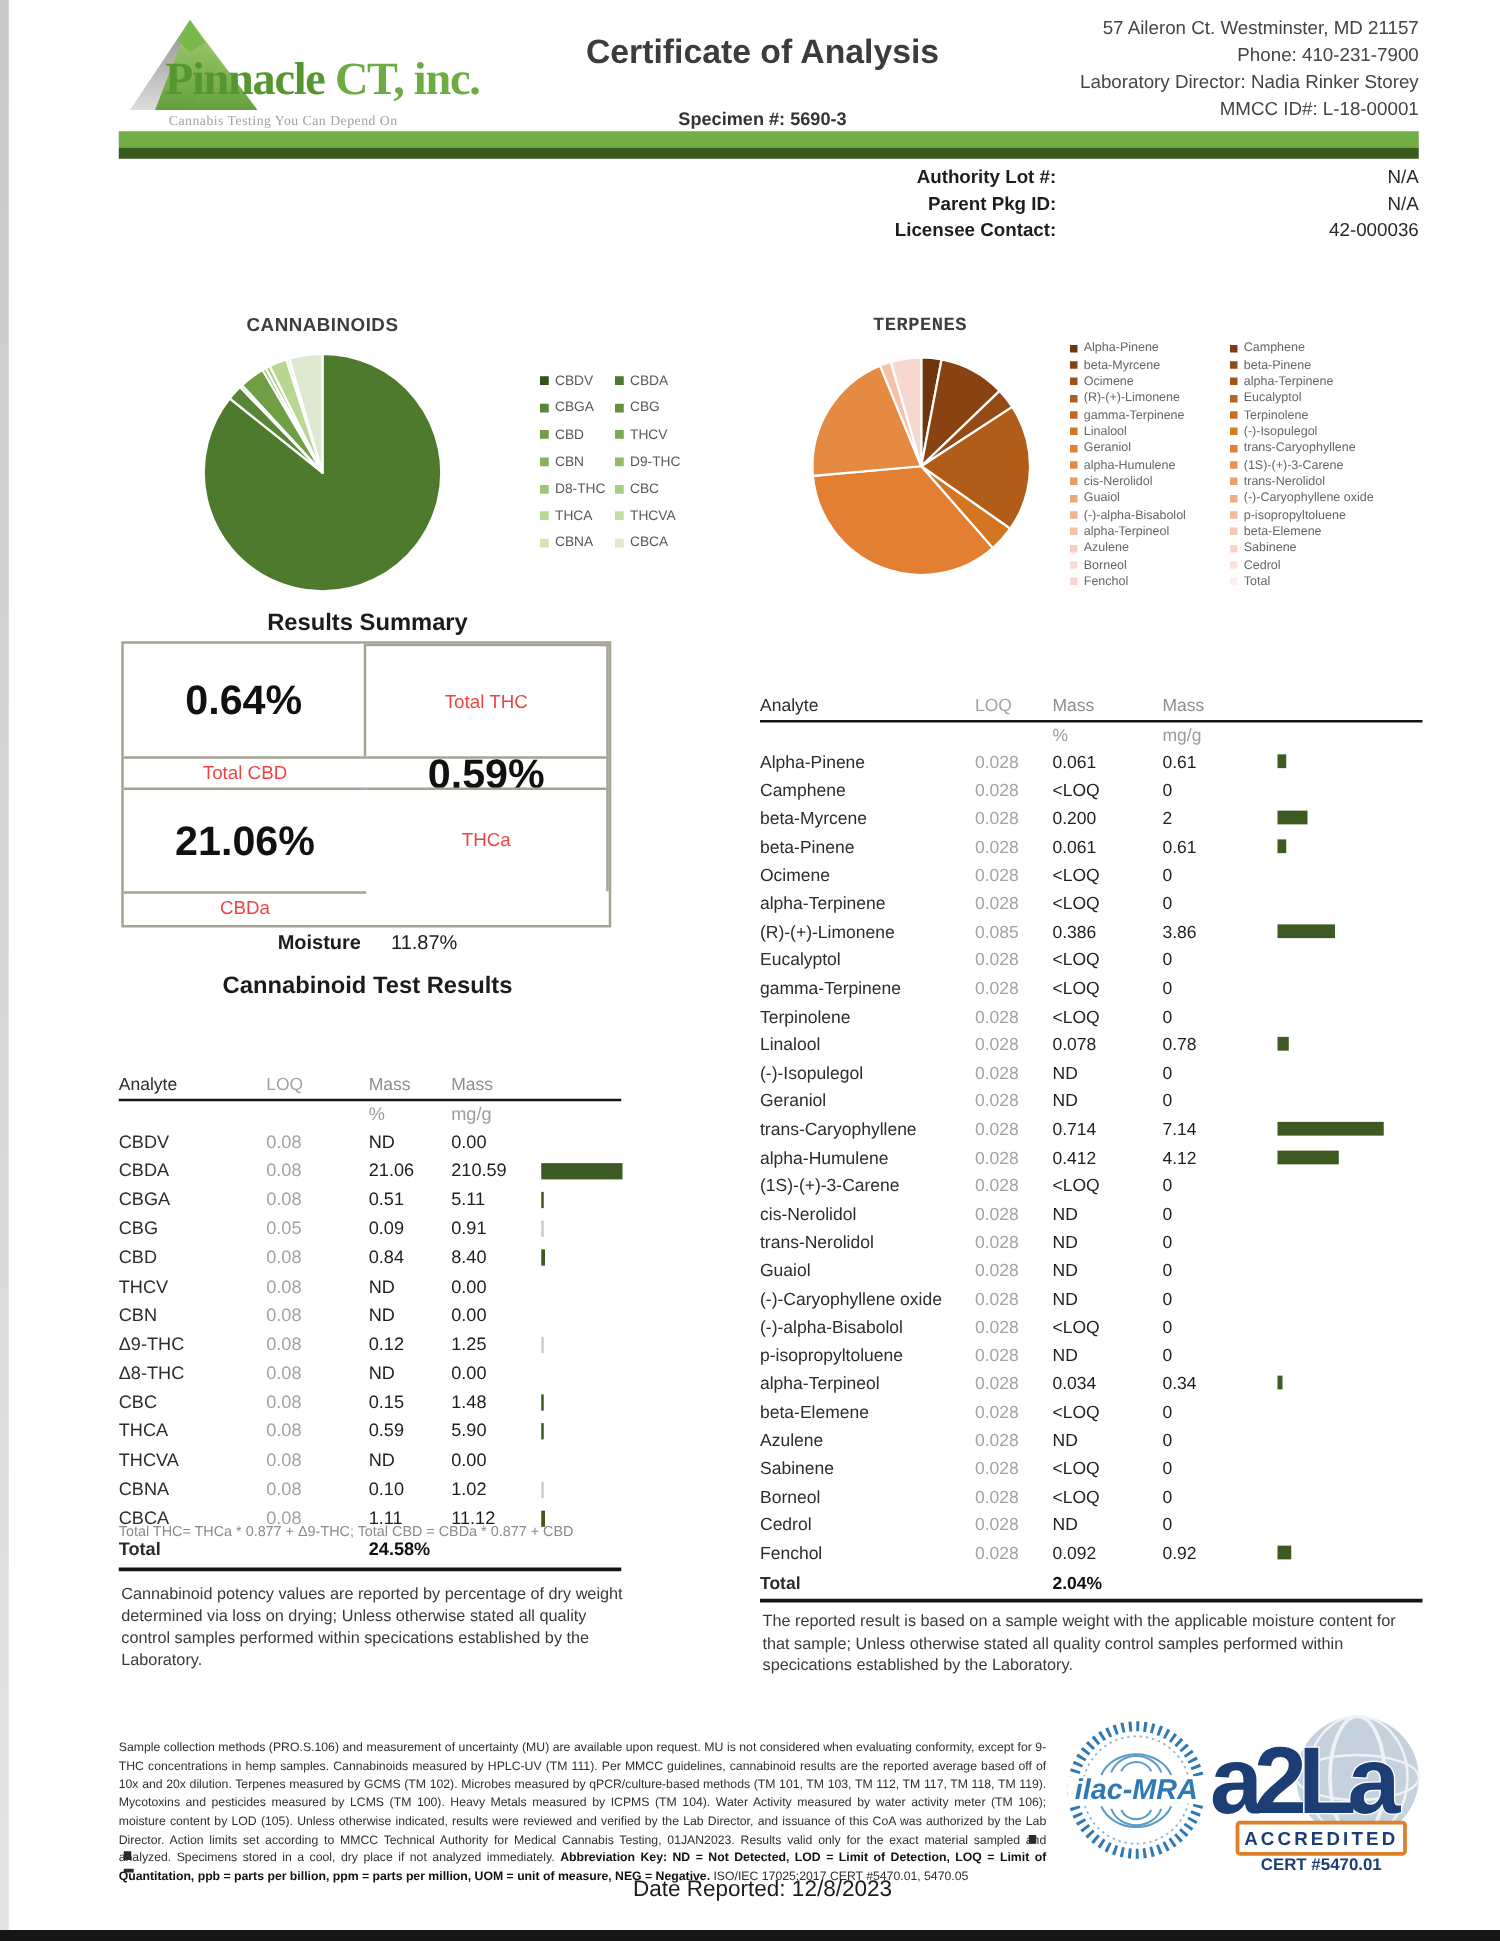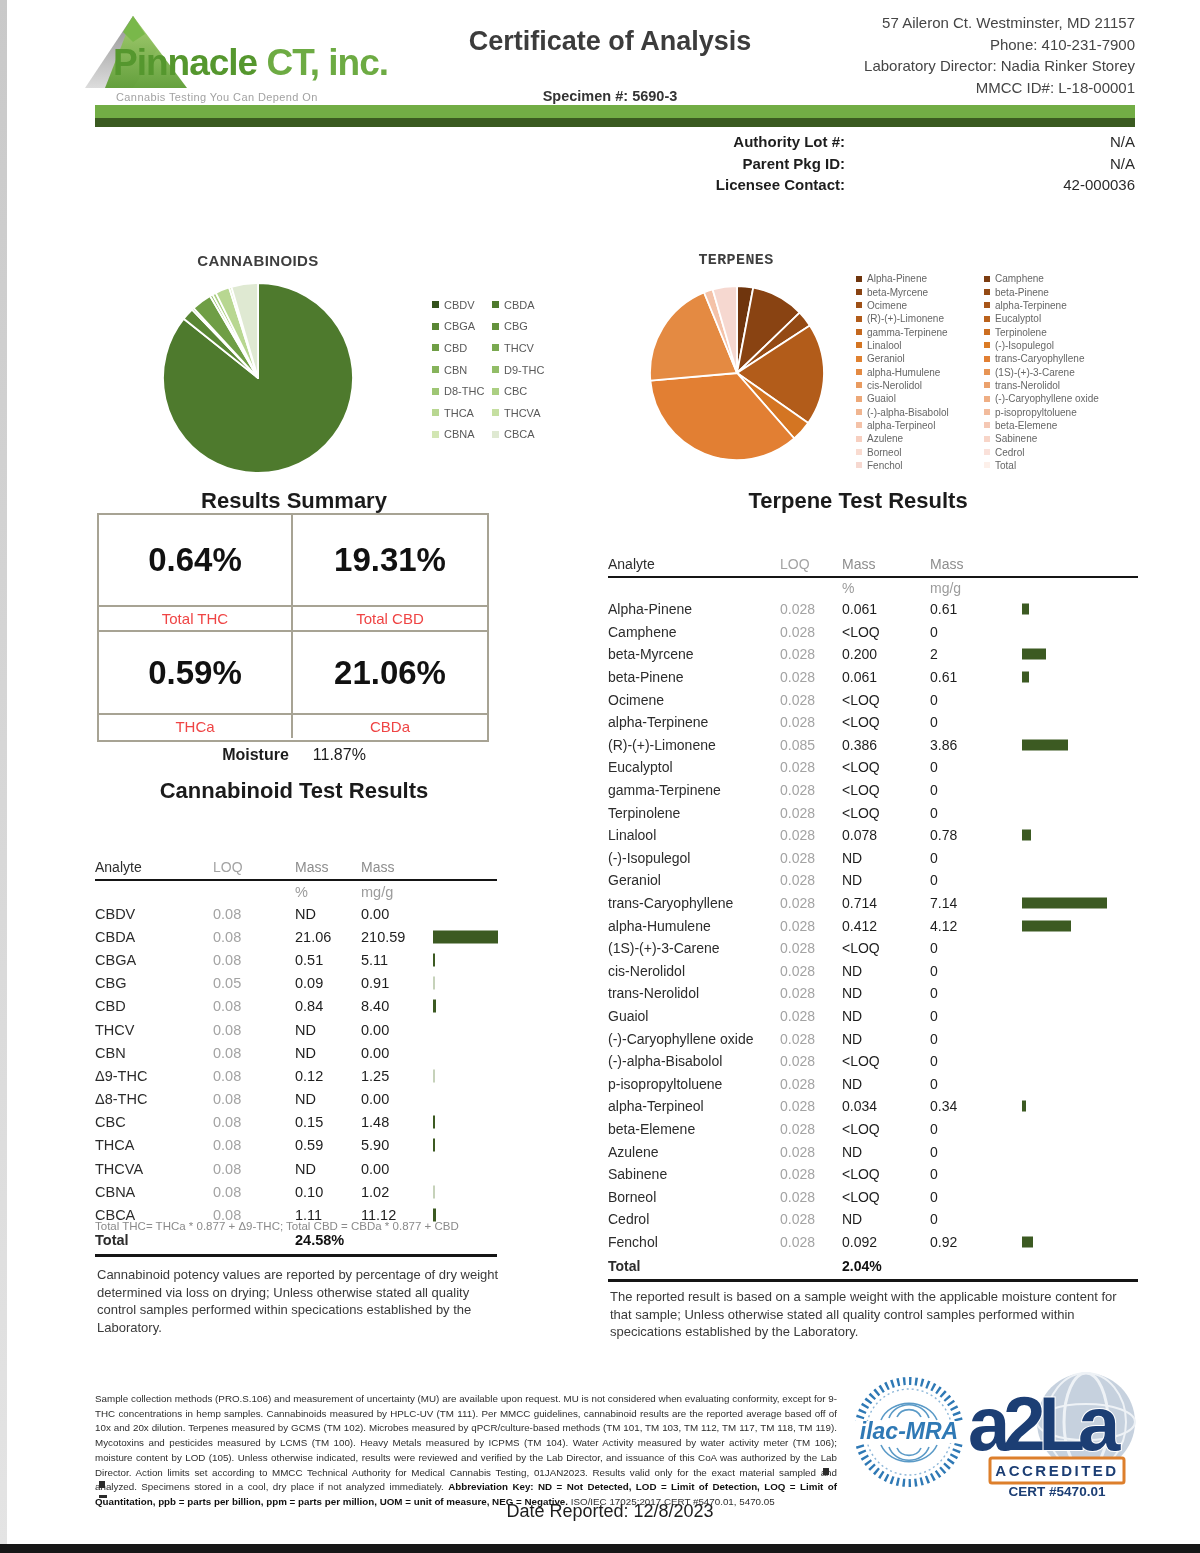--- a/index.html
+++ b/index.html
@@ -6,21 +6,21 @@
   .page{position:relative;width:1200px;height:1553px;background:#ffffff;overflow:hidden;
         font-family:"Liberation Sans",sans-serif;color:#222;}
   .abs{position:absolute;}
 
   
   .edge-left{position:absolute;left:0;top:0;width:7px;height:1545px;background:linear-gradient(#c9c9c9,#e4e4e4);}
   .bottom-bar{position:absolute;left:0;top:1544px;width:1200px;height:9px;background:#161616;}
   .glyph-box{position:absolute;background:#2b2b2b;}
 
   
-  .logo-wrap{left:83px;top:4px;width:360px;height:100px;}
+  .logo-wrap{left:102px;top:4px;width:360px;height:100px;font-family:Liberation Serif, serif;}
   .logo-tri{position:absolute;left:0;top:4px;}
   .logo-text{position:absolute;left:30px;top:38px;font-size:37px;font-weight:bold;letter-spacing:-1px;}
   .logo-main{color:#55972e;}
   .logo-rest{color:#6dab43;font-weight:bold;}
   .logo-tagline{position:absolute;left:33px;top:87px;font-size:11px;color:#a2a2a2;letter-spacing:.4px;}
   .doc-title{left:400px;top:26px;width:420px;text-align:center;font-size:27px;font-weight:bold;color:#3c3c3c;}
   .specimen{left:400px;top:88px;width:420px;text-align:center;font-size:14.5px;font-weight:bold;color:#333;}
   .address{right:65px;top:12px;text-align:right;font-size:15px;color:#454545;line-height:21.5px;}
   .band{left:95px;top:105px;width:1040px;}
   .band-light{height:13px;background:#72ad45;}
@@ -46,21 +46,21 @@
   .lg-item{display:flex;align-items:center;}
   .lg-sq{display:inline-block;flex:none;margin-right:5px;}
   .cann-legend{left:432px;top:294px;grid-template-columns:60px 70px;grid-auto-rows:21.6px;}
   .cann-legend .lg-item{font-size:11px;color:#595959;}
   .cann-legend .lg-sq{width:7px;height:7px;}
   .terp-legend{left:856px;top:272px;grid-template-columns:128px 158px;grid-auto-rows:13.35px;}
   .terp-legend .lg-item{font-size:10px;color:#666;white-space:nowrap;}
   .terp-legend .lg-sq{width:6px;height:6px;}
 
   
-  .rs-title{left:95px;top:488px;width:398px;text-align:center;font-size:22px;font-weight:bold;color:#1b1b1b;}
+  .rs-title{left:95px;top:488px;width:398px;text-align:center;font-size:19px;font-weight:bold;color:#1b1b1b;}
   .rs-box{left:97px;top:513px;width:392px;height:229px;border:2px solid #a7a394;display:grid;
           grid-template-columns:1fr 1fr;grid-template-rows:90px 25px 83px 25px;box-sizing:border-box;background:#fff;}
   .rs-cell{display:flex;align-items:center;justify-content:center;}
   .rs-val{font-size:33px;font-weight:bold;color:#111;}
   .rs-lab{font-size:15px;color:#ef4444;border-top:2px solid #a7a394;}
   .rs-col1{border-right:2px solid #a7a394;}
   .rs-row3{border-top:2px solid #a7a394;}
   .moisture{left:95px;top:746px;width:398px;text-align:center;font-size:16px;color:#1c1c1c;}
   .moisture b{margin-right:24px;}
 
@@ -368,21 +368,20 @@
       </div>
       <div class="lg-item">
         <span class="lg-sq" style="background: rgb(253, 240, 234);"></span>
         <span class="legend-label">Total</span>
       </div>
     </div>
 
   <div class="abs rs-title">Results Summary</div>
   <div class="abs rs-box" id="rs-cells">
       <div class="rs-cell rs-val rs-col1">0.64%</div>
-      <div class="rs-cell rs-val">19.31%</div>
       <div class="rs-cell rs-lab rs-col1">Total THC</div>
       <div class="rs-cell rs-lab">Total CBD</div>
       <div class="rs-cell rs-val rs-col1 rs-row3">0.59%</div>
       <div class="rs-cell rs-val rs-row3">21.06%</div>
       <div class="rs-cell rs-lab rs-col1">THCa</div>
       <div class="rs-cell rs-lab">CBDa</div>
     </div>
   <div class="abs moisture">
     <b>Moisture</b><span>11.87%</span>
   </div>
@@ -518,21 +517,20 @@
         </span>
       </div>
       <div class="trow ttotal">
         <span class="t-analyte">Total</span>
         <span class="t-loq"></span>
         <span class="t-num1">24.58%</span>
       </div>
     </div>
   <div class="abs ctab-footnote">Total THC= THCa * 0.877 + Δ9-THC; Total CBD = CBDa * 0.877 + CBD</div>
 
-  <div class="abs rs-title" style="left:608px;top:488px;width:500px;">Terpene Test Results</div>
   <div class="dtable ttab" id="ttab">
       <div class="trow thead">
         <span class="t-analyte">Analyte</span>
         <span class="t-loq">LOQ</span>
         <span class="t-num1">Mass</span>
         <span class="t-num2">Mass</span>
       </div>
       <div class="trow tunits">
         <span class="t-analyte"></span>
         <span class="t-loq"></span>

